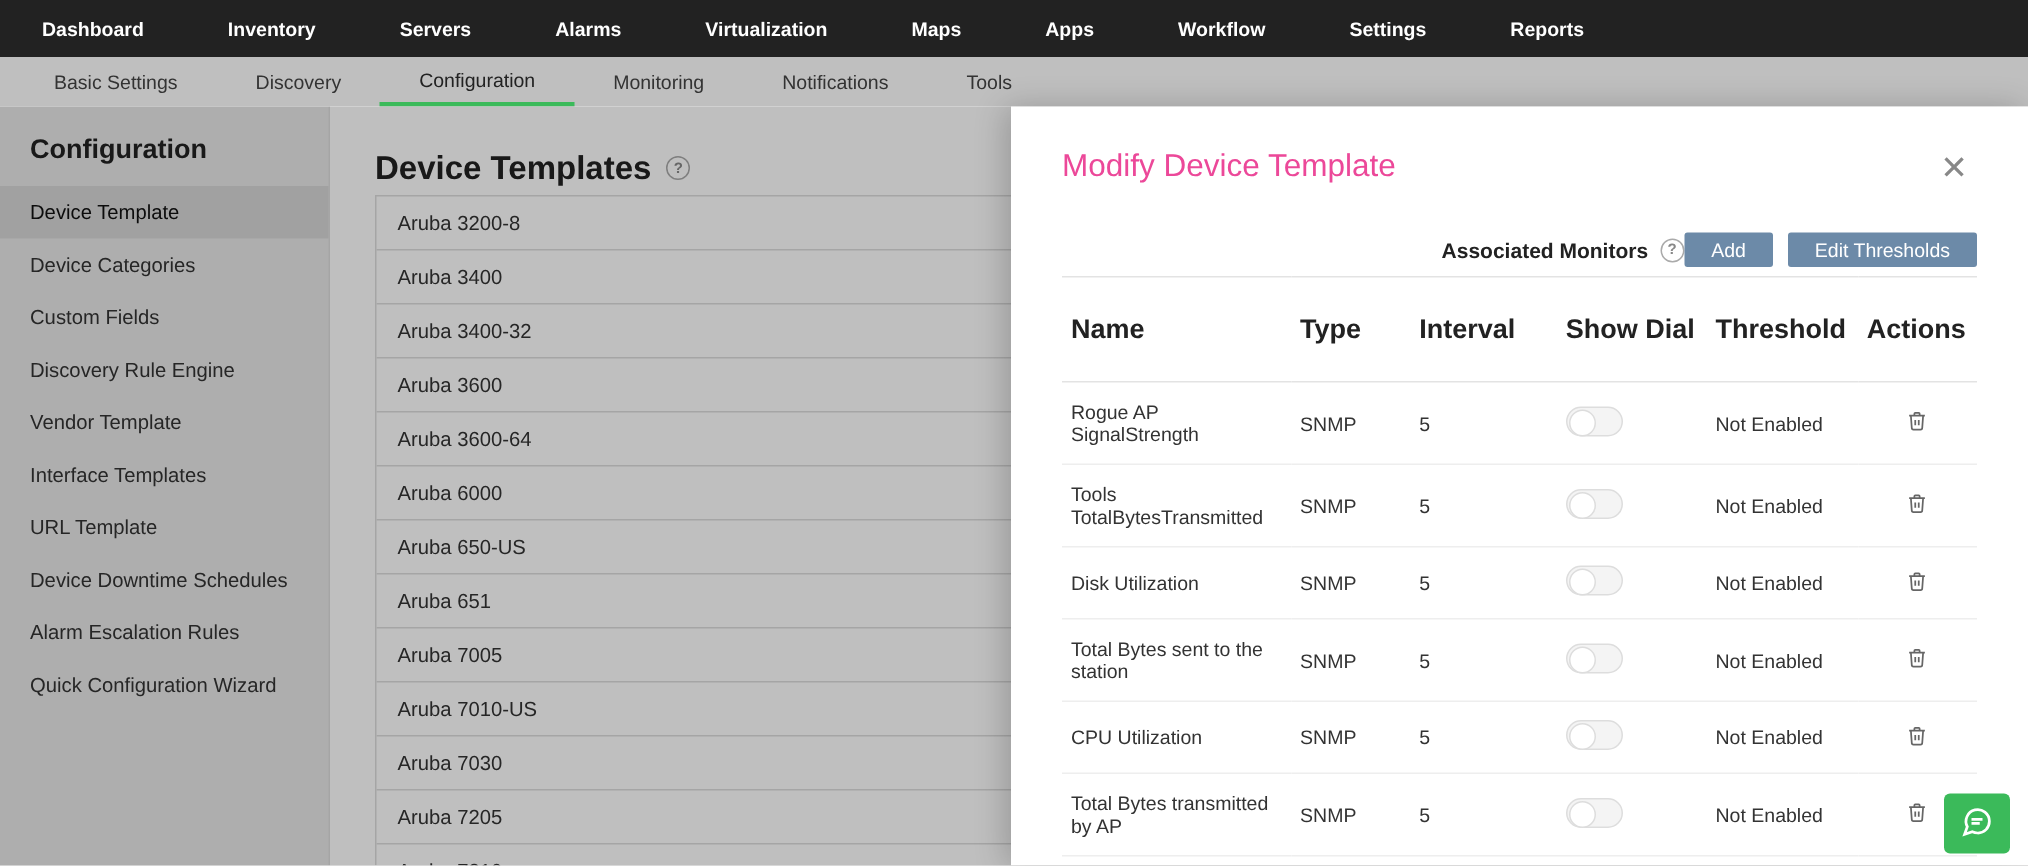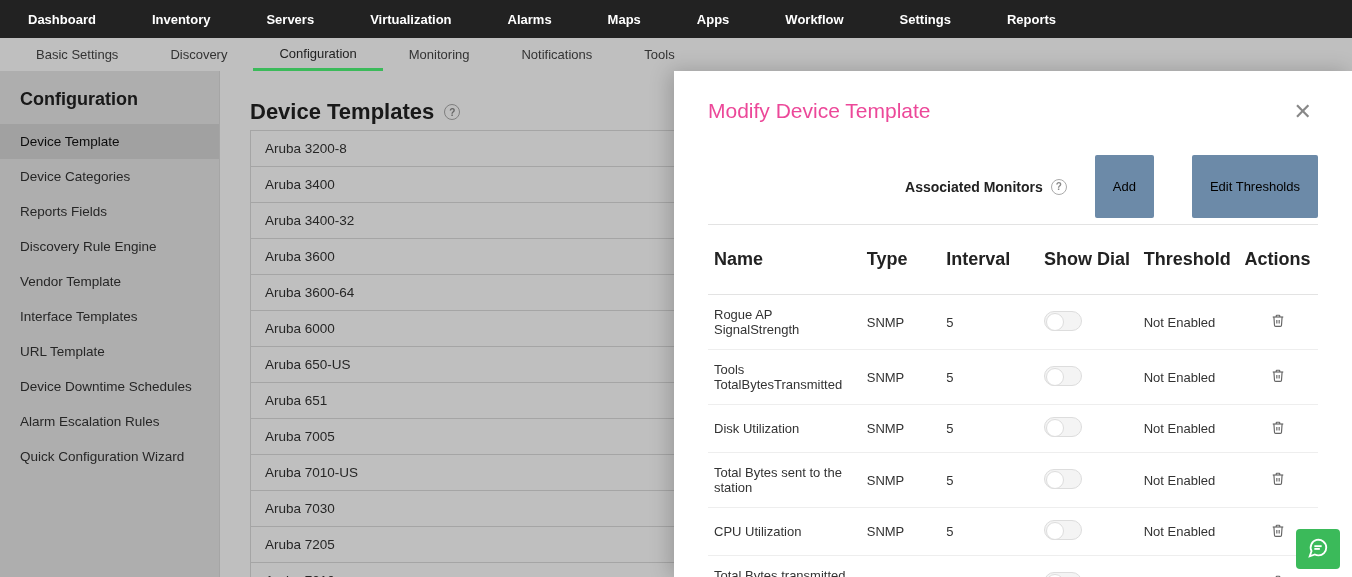--- a/index.html
+++ b/index.html
@@ -175,27 +175,26 @@
     display: flex;
     align-items: center;
     gap: 8px;
     font-weight: 700;
     font-size: 14px;
     color: #222;
   }
   .assoc-header .right { display: flex; gap: 10px; }
   .btn {
     background: #6c8aa8;
-    color: #000000;
+    color: #ffffff;
     border: none;
     border-radius: 2px;
     font-size: 13px;
-    padding: 24px 18px;
-    cursor: pointer;
-    margin-left: 28px;
+    padding: 4px 18px;
+    cursor: pointer;
   }
 
   .monitor-table {
     width: 100%;
     border-collapse: collapse;
     margin-top: 6px;
   }
   .monitor-table th {
     text-align: left;
     font-weight: 700;
@@ -262,22 +261,22 @@
   }
   .chat-fab svg { width: 22px; height: 22px; }
 </style>
 </head>
 <body>
 
 <div class="topnav">
   <div class="item">Dashboard</div>
   <div class="item">Inventory</div>
   <div class="item">Servers</div>
+  <div class="item">Alarms</div>
   <div class="item">Virtualization</div>
-  <div class="item">Alarms</div>
   <div class="item">Maps</div>
   <div class="item">Apps</div>
   <div class="item">Workflow</div>
   <div class="item">Settings</div>
   <div class="item">Reports</div>
 </div>
 
 <div class="subnav">
   <div class="item">Basic Settings</div>
   <div class="item">Discovery</div>
@@ -286,21 +285,21 @@
   <div class="item">Notifications</div>
   <div class="item">Tools</div>
 </div>
 
 <div class="main">
   <div class="sidebar">
     <h2>Configuration</h2>
     <div class="menu">
       <div class="mitem selected">Device Template</div>
       <div class="mitem">Device Categories</div>
-      <div class="mitem">Reports Fields</div>
+      <div class="mitem">Custom Fields</div>
       <div class="mitem">Discovery Rule Engine</div>
       <div class="mitem">Vendor Template</div>
       <div class="mitem">Interface Templates</div>
       <div class="mitem">URL Template</div>
       <div class="mitem">Device Downtime Schedules</div>
       <div class="mitem">Alarm Escalation Rules</div>
       <div class="mitem">Quick Configuration Wizard</div>
     </div>
   </div>
 

